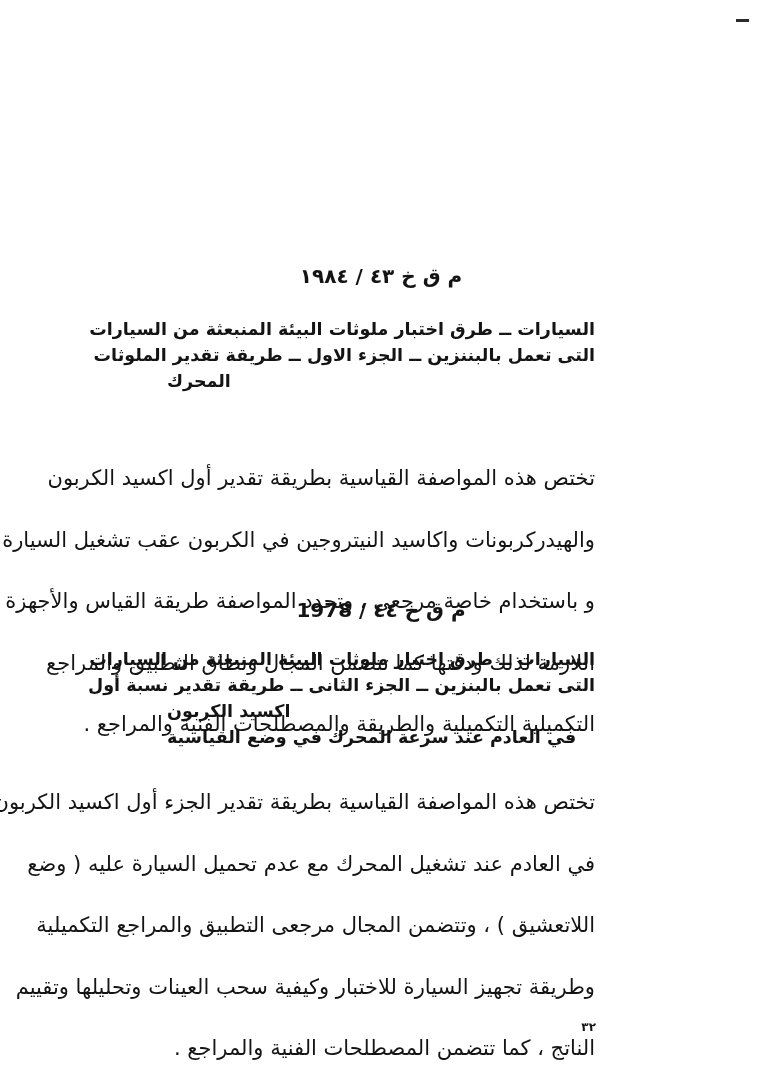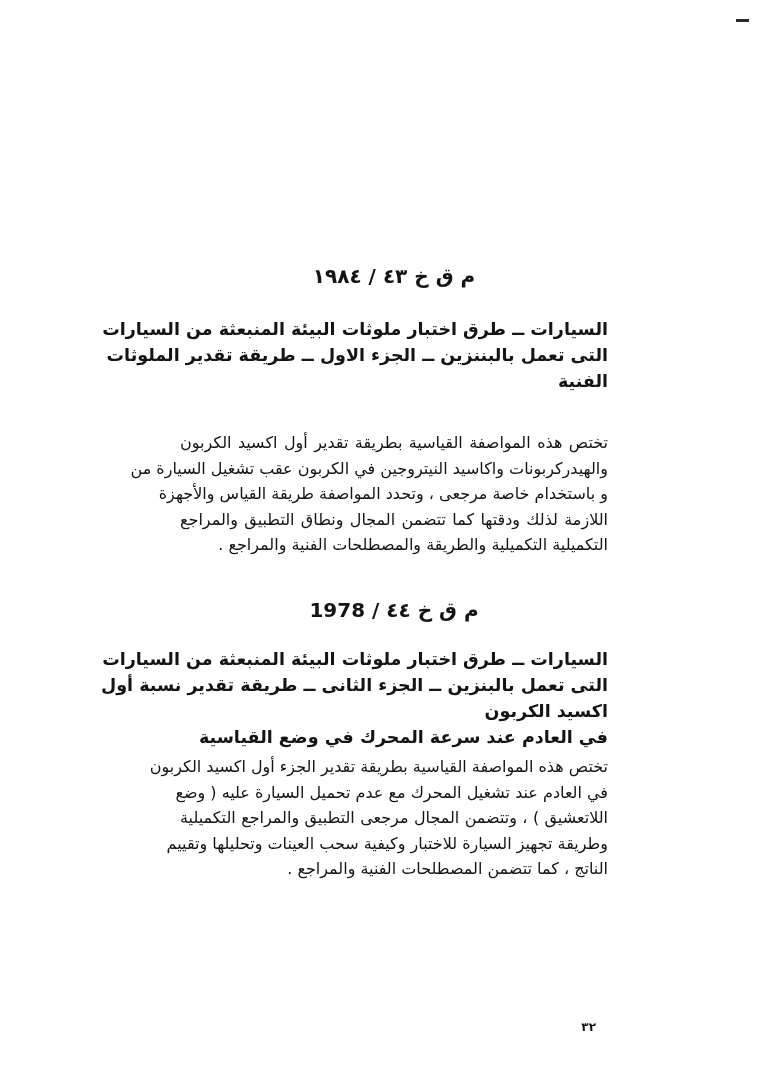--- a/index.html
+++ b/index.html
@@ -19,21 +19,21 @@
   .scan-mark {
     position: absolute;
     left: 736px;
     top: 19px;
     width: 13px;
     height: 3px;
     background: #2b2b2b;
   }
   .content {
     position: absolute;
-    left: 180px;
+    left: 167px;
     top: 0;
     width: 428px;
     height: 100%;
     direction: rtl;
   }
   .block { position: absolute; right: 0; left: 0; }
   .std-code {
     font-size: 20px;
     font-weight: bold;
     text-align: center;
@@ -43,32 +43,33 @@
   }
   .code-1 { top: 262px; }
   .code-2 { top: 596px; }
   .std-title { margin: 0; }
   .title-1 { top: 316px; }
   .title-2 { top: 646px; }
   .title-line {
     font-size: 17.5px;
     font-weight: bold;
     line-height: 26px;
-    text-align: right;
+    text-align: left;
     white-space: nowrap;
   }
   .std-body { margin: 0; }
   .body-1 { top: 430px; }
   .body-2 { top: 754px; }
   .body-line {
-    font-size: 16px;
+    font-size: 21px;
     line-height: 25.5px;
     text-align: justify;
     text-align-last: justify;
     white-space: nowrap;
+    margin-top: 36px;
   }
   .body-line.last {
     text-align-last: right;
   }
   .page-number {
     position: absolute;
     left: 176px;
     top: 1020px;
     width: 420px;
     text-align: right;
@@ -84,21 +85,21 @@
 
   <div class="scan-mark"></div>
 
   <div class="content">
 
     <h2 class="block std-code code-1">م ق خ ٤٣ / ١٩٨٤</h2>
 
     <div class="block std-title title-1">
       <div class="title-line">السيارات ــ طرق اختبار ملوثات البيئة المنبعثة من السيارات</div>
       <div class="title-line">التى تعمل بالبننزين ــ الجزء الاول ــ طريقة تقدير الملوثات</div>
-      <div class="title-line">الفنية</div>
+      <div class="title-line">المحرك</div>
     </div>
 
     <div class="block std-body body-1">
       <div class="body-line">تختص هذه المواصفة القياسية بطريقة تقدير أول اكسيد الكربون</div>
       <div class="body-line">والهيدركربونات واكاسيد النيتروجين في الكربون عقب تشغيل السيارة من</div>
       <div class="body-line">و باستخدام خاصة مرجعى ، وتحدد المواصفة طريقة القياس والأجهزة</div>
       <div class="body-line">اللازمة لذلك ودقتها كما تتضمن المجال ونطاق التطبيق والمراجع</div>
       <div class="body-line last">التكميلية التكميلية والطريقة والمصطلحات الفنية والمراجع .</div>
     </div>
 

